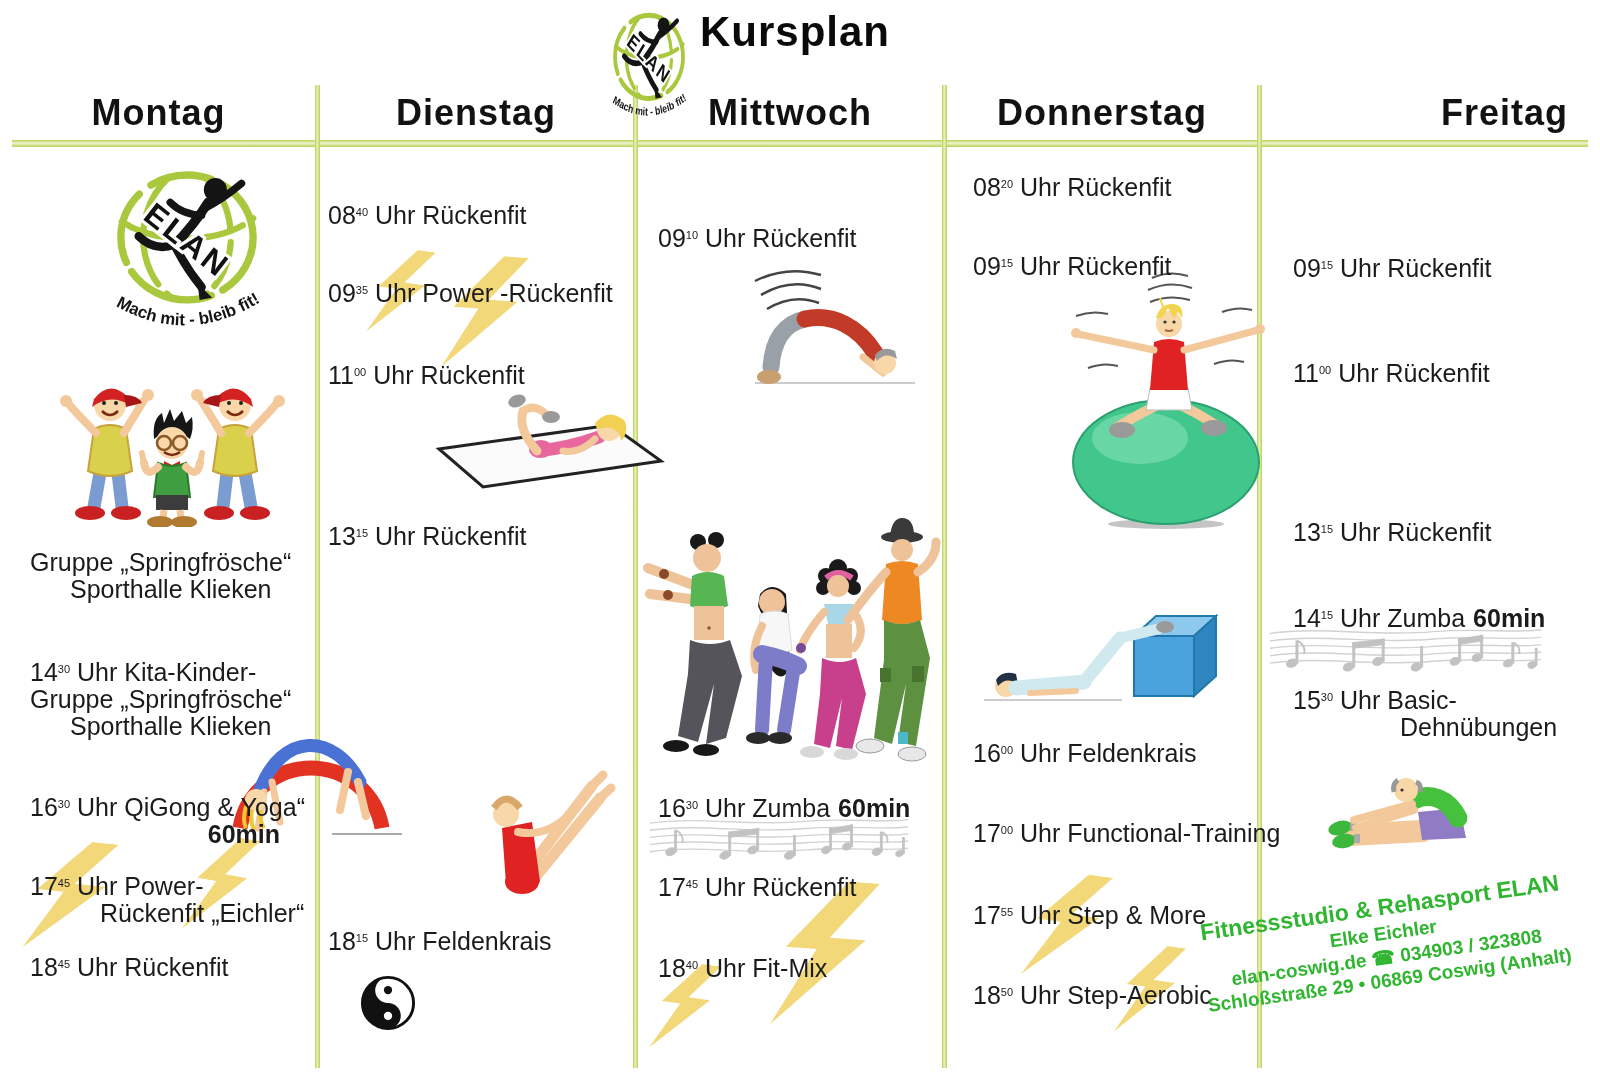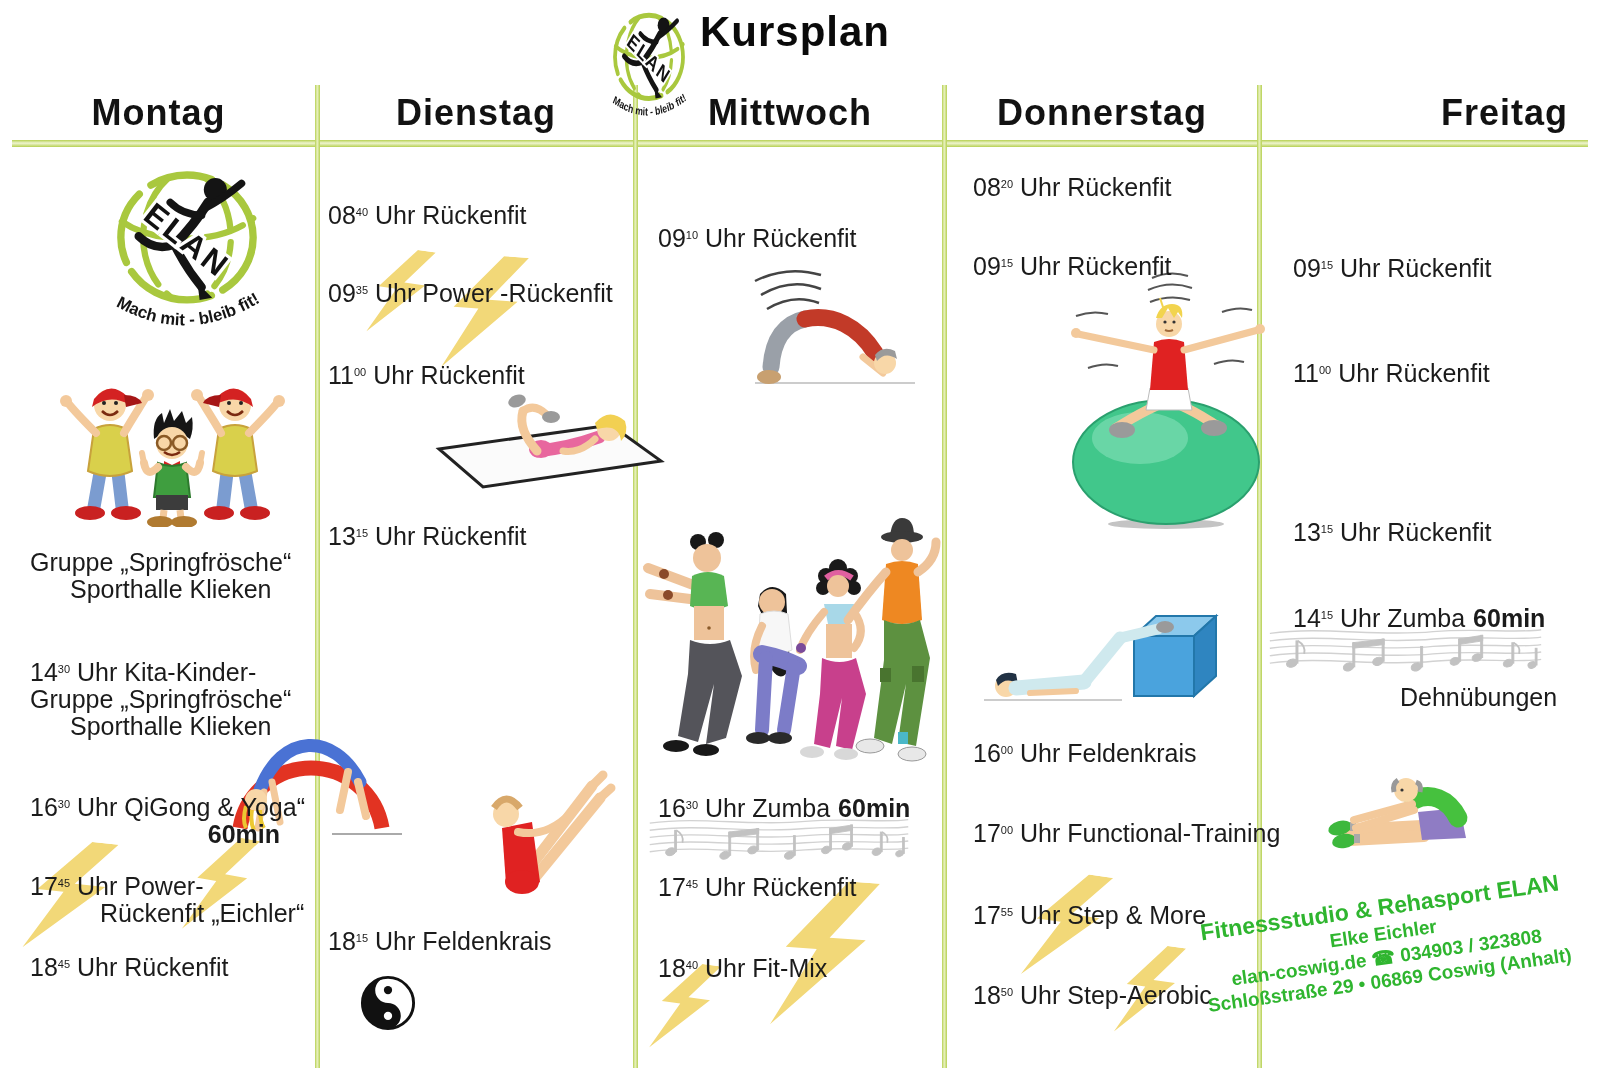--- a/index.html
+++ b/index.html
@@ -434,20 +434,21 @@
 
   <div class="entry" style="left:1293px;top:602px">
     <div><span><span>14</span><sup>15</sup></span><span>Uhr Zumba</span><b>60min</b></div>
   </div>
 
   <svg class="art" style="left:1268px;top:626px;width:275px;height:52px" viewBox="0 0 300 56" preserveAspectRatio="none">
       <use href="#notesStrip"></use>
     </svg>
 
   <div class="entry" style="left:1293px;top:684px">
+    <div><span><span>15</span><sup>30</sup></span><span>Uhr Basic-</span></div>
     <div class="ind107">Dehnübungen</div>
   </div>
 
   <svg class="art" style="left:1318px;top:742px;width:200px;height:118px" viewBox="0 0 200 118">
     <path d="M28,88 L104,84" stroke="#f3c99b" stroke-width="12" stroke-linecap="round"></path>
     <path d="M32,98 L106,94" stroke="#f3c99b" stroke-width="12" stroke-linecap="round"></path>
     <ellipse cx="22" cy="86" rx="12" ry="7" fill="#3db83d" transform="rotate(-15 22 86)"></ellipse>
     <ellipse cx="26" cy="99" rx="12" ry="7" fill="#3db83d" transform="rotate(-10 26 99)"></ellipse>
     <rect x="32" y="80" width="6" height="9" fill="#a9a9a9"></rect>
     <rect x="36" y="92" width="6" height="9" fill="#a9a9a9"></rect>

